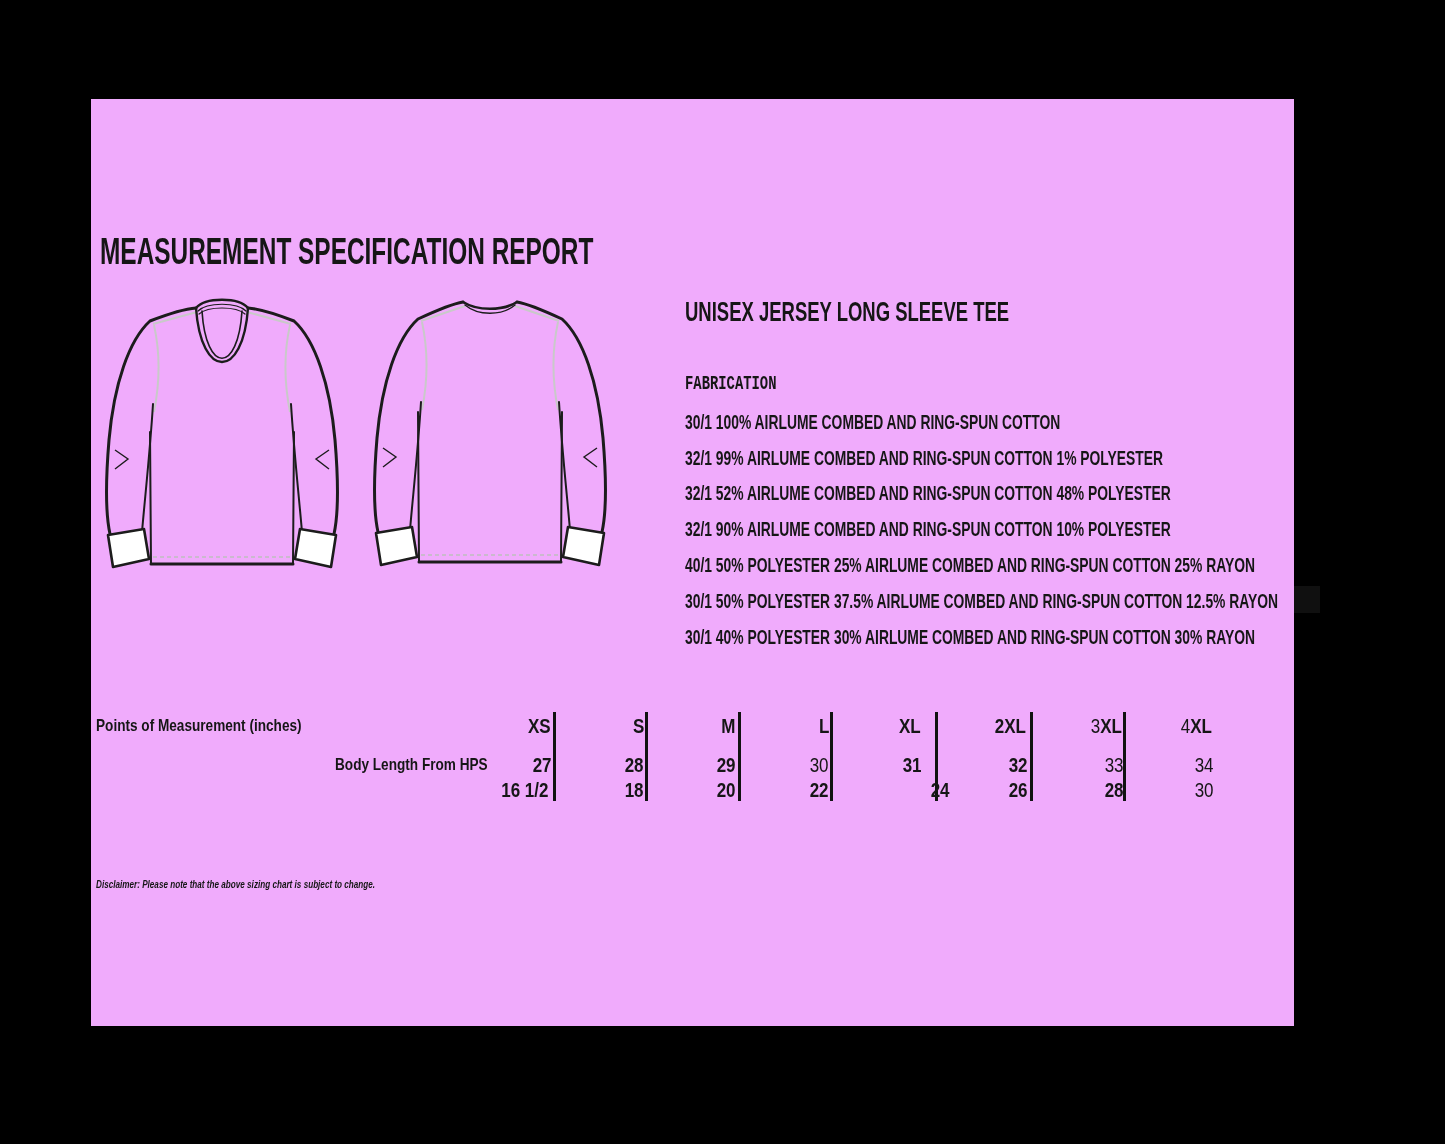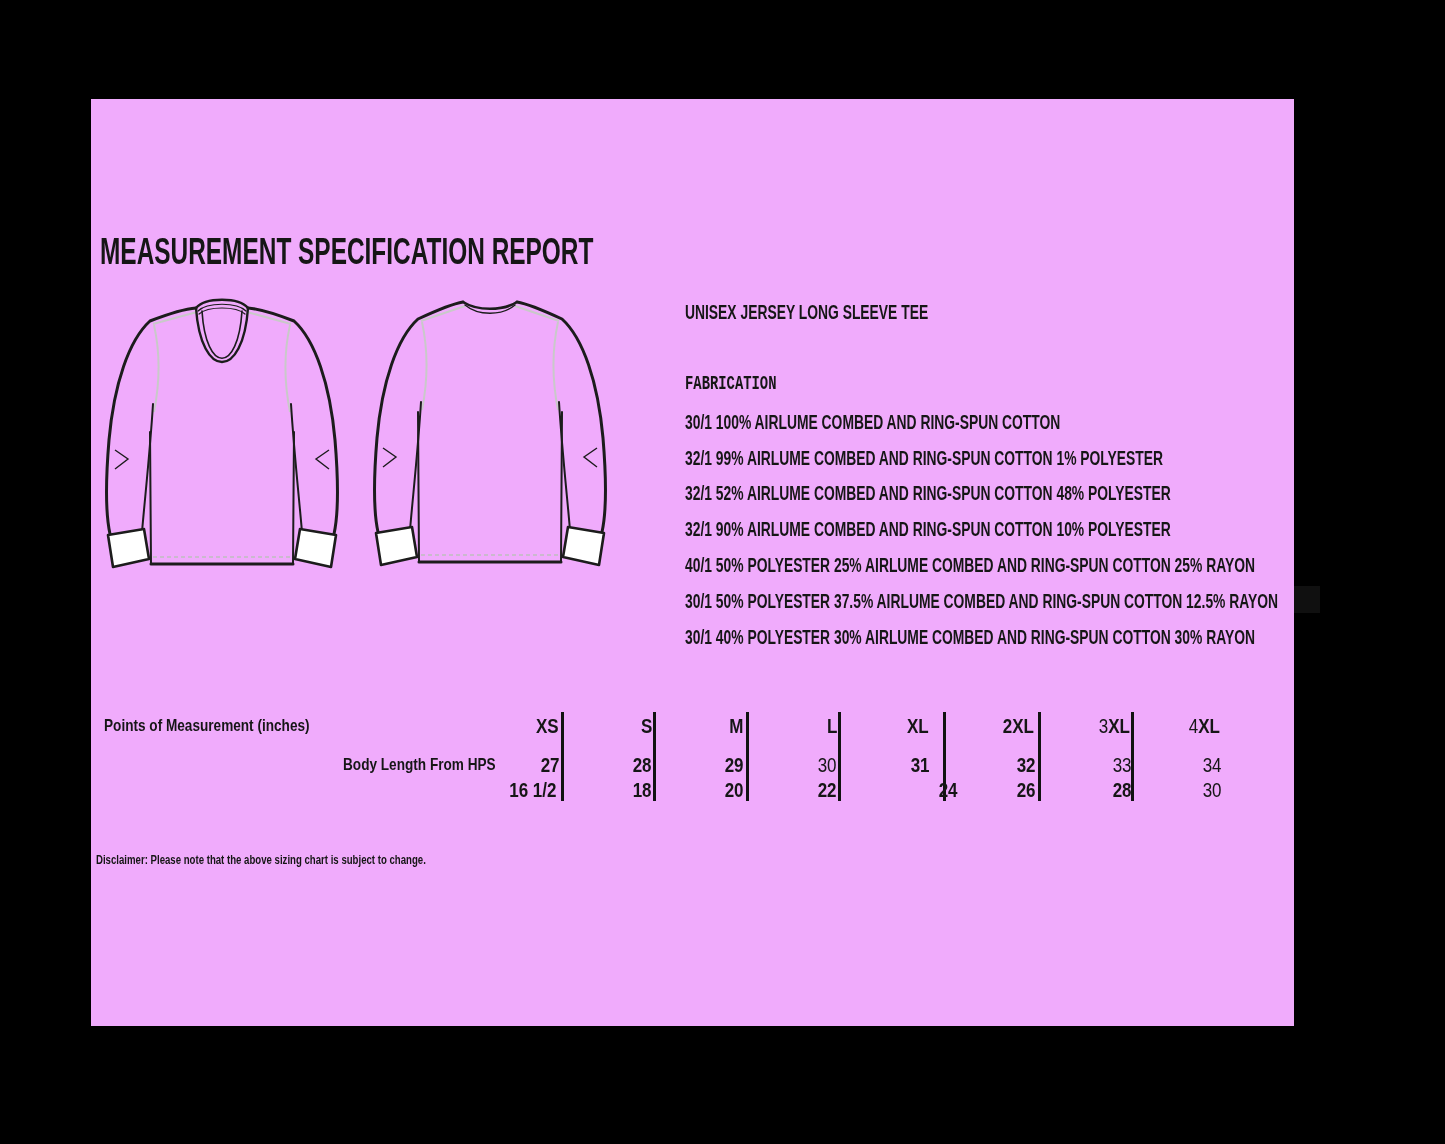--- a/index.html
+++ b/index.html
@@ -17,51 +17,51 @@
   .sx74{display:inline-block;transform:scaleX(0.74);transform-origin:0 50%;white-space:nowrap;}
   .sx80L{display:inline-block;transform:scaleX(0.80);transform-origin:0 50%;white-space:nowrap;}
   .sx85C{display:inline-block;transform:scaleX(0.85);transform-origin:50% 50%;white-space:nowrap;}
 
   .title{
     position:absolute;left:9px;top:134px;height:38px;line-height:38px;
     font-size:37px;font-weight:700;white-space:nowrap;
   }
   .product{
     position:absolute;left:594px;top:202px;height:22px;line-height:22px;
-    font-size:21px;font-weight:700;white-space:nowrap;
+    font-size:28px;font-weight:700;white-space:nowrap;
   }
   .fabh{
     position:absolute;left:594px;top:274px;height:22px;line-height:22px;
     font-size:21px;font-weight:700;white-space:nowrap;font-family:Liberation Mono, monospace;
   }
   .fablines{position:absolute;left:594px;top:305px;}
   .fab-line{
     height:35.8px;display:flex;align-items:center;
     font-size:21px;font-weight:700;white-space:nowrap;
   }
 
   .drawing{position:absolute;}
   .drawing.front{left:2px;top:193px;}
   .drawing.back{left:270px;top:191px;}
 
-  .size-table{position:absolute;left:8px;top:613px;width:1203px;height:92px;}
+  .size-table{position:absolute;left:0;top:613px;width:1203px;height:92px;}
   .divider{position:absolute;top:0;width:3px;height:89px;background:#121212;}
   .rlabel{
     position:absolute;left:5px;width:430px;height:22px;line-height:22px;
     font-size:17px;font-weight:700;text-align:left;white-space:nowrap;
   }
   .cell{
     position:absolute;width:90px;height:22px;line-height:22px;
     font-size:20px;font-weight:700;text-align:right;white-space:nowrap;
   }
   .reg{font-weight:400;}
 
   .disclaimer{
-    position:absolute;left:5px;top:753px;height:16px;line-height:16px;
-    font-size:13px;font-weight:700;white-space:nowrap;
+    position:absolute;left:5px;top:777px;height:16px;line-height:16px;
+    font-size:11px;font-weight:700;white-space:nowrap;font-style:italic;
   }
   .notch{
     position:absolute;left:1294px;top:586px;width:26px;height:27px;
     background:#101010;
   }
 </style>
 </head>
 <body>
 
 <div class="page">

